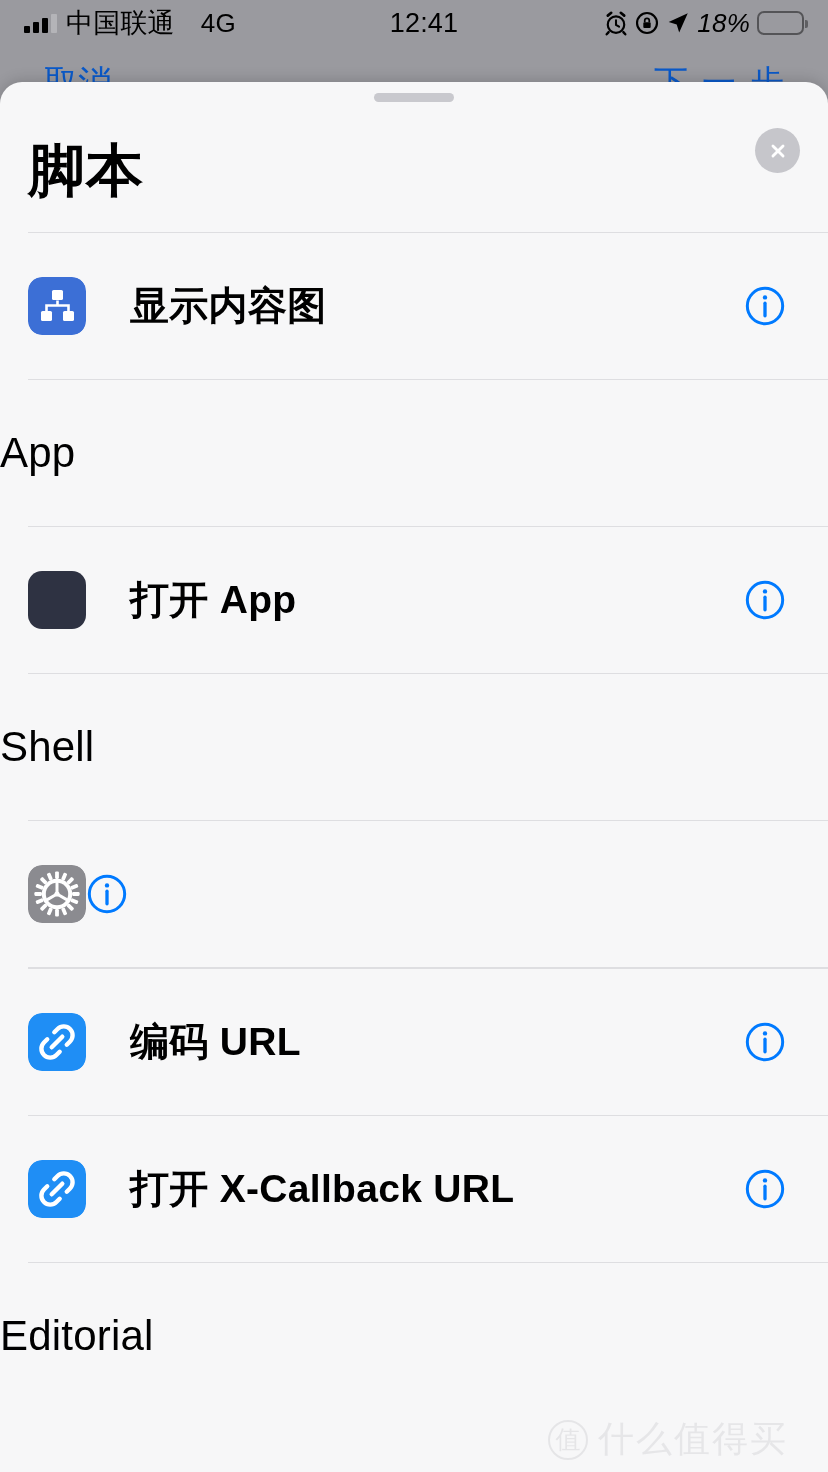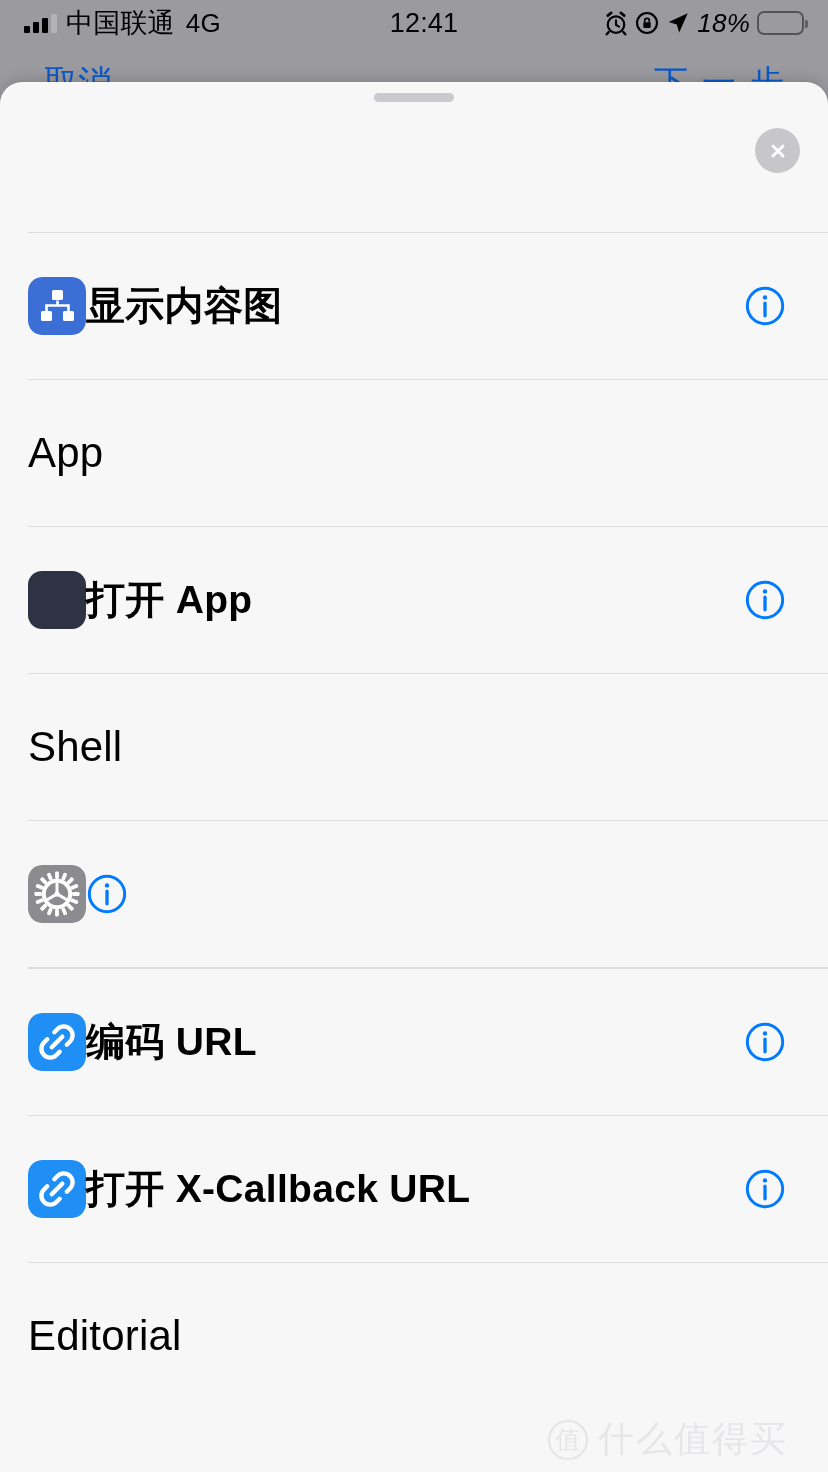--- a/index.html
+++ b/index.html
@@ -39,21 +39,21 @@
     letter-spacing: 0.2px;
   }
   .sb-left { display: flex; align-items: center; gap: 9px; }
   .signal-bars { display: flex; align-items: flex-end; gap: 3px; height: 20px; }
   .signal-bars i { width: 6px; background: #000; border-radius: 1px; display: block; }
   .signal-bars i:nth-child(1) { height: 7px; }
   .signal-bars i:nth-child(2) { height: 11px; }
   .signal-bars i:nth-child(3) { height: 15px; }
   .signal-bars i:nth-child(4) { height: 19px; background: #b4b4b8; }
   .carrier { font-size: 27px; font-weight: 500; }
-  .net { font-size: 26px; font-weight: 500; margin-left: 2px; }
+  .net { font-size: 26px; font-weight: 500; margin-left: 17px; }
 
   .sb-center {
     position: absolute;
     left: 0; right: 0;
     text-align: center;
     font-size: 27px;
     font-weight: 500;
     pointer-events: none;
     margin-left: 20px;
   }
@@ -155,21 +155,20 @@
     height: 1px;
     background: #dedee1;
     margin-left: 28px;
   }
 
   
   .section-header {
     height: 146px;
     display: flex;
     align-items: center;
-    padding-left: 28px;
     font-size: 42px;
     font-weight: 400;
     color: #000;
     letter-spacing: 0.2px;
   }
 
   .row {
     height: 146px;
     display: flex;
     align-items: center;
@@ -178,20 +177,21 @@
   .row-icon {
     width: 58px; height: 58px;
     border-radius: 14px;
     flex: 0 0 58px;
     display: flex;
     align-items: center;
     justify-content: center;
     overflow: hidden;
   }
   .row-label {
+    margin-left: 44px;
     font-size: 39px;
     font-weight: 600;
     color: #000;
     letter-spacing: 0.3px;
     flex: 1 1 auto;
   }
   .info-btn {
     flex: 0 0 auto;
     width: 42px; height: 42px;
     margin-right: 14px;
@@ -289,20 +289,21 @@
 <div class="host-nav">
   <span>取消</span>
   <span class="right">下一步</span>
 </div>
 
 <div class="sheet">
 
   <div class="grabber"></div>
 
   <div class="sheet-header">
+    <div class="sheet-title">脚本</div>
     <div class="close-btn">
       <svg width="22" height="22" viewBox="0 0 24 24">
         <path d="M6.5 6.5 17.5 17.5M17.5 6.5 6.5 17.5" stroke="#fff" stroke-width="3.1" stroke-linecap="round"></path>
       </svg>
     </div>
   </div>
 
   <div class="divider"></div>
 
   <div id="list-container">

